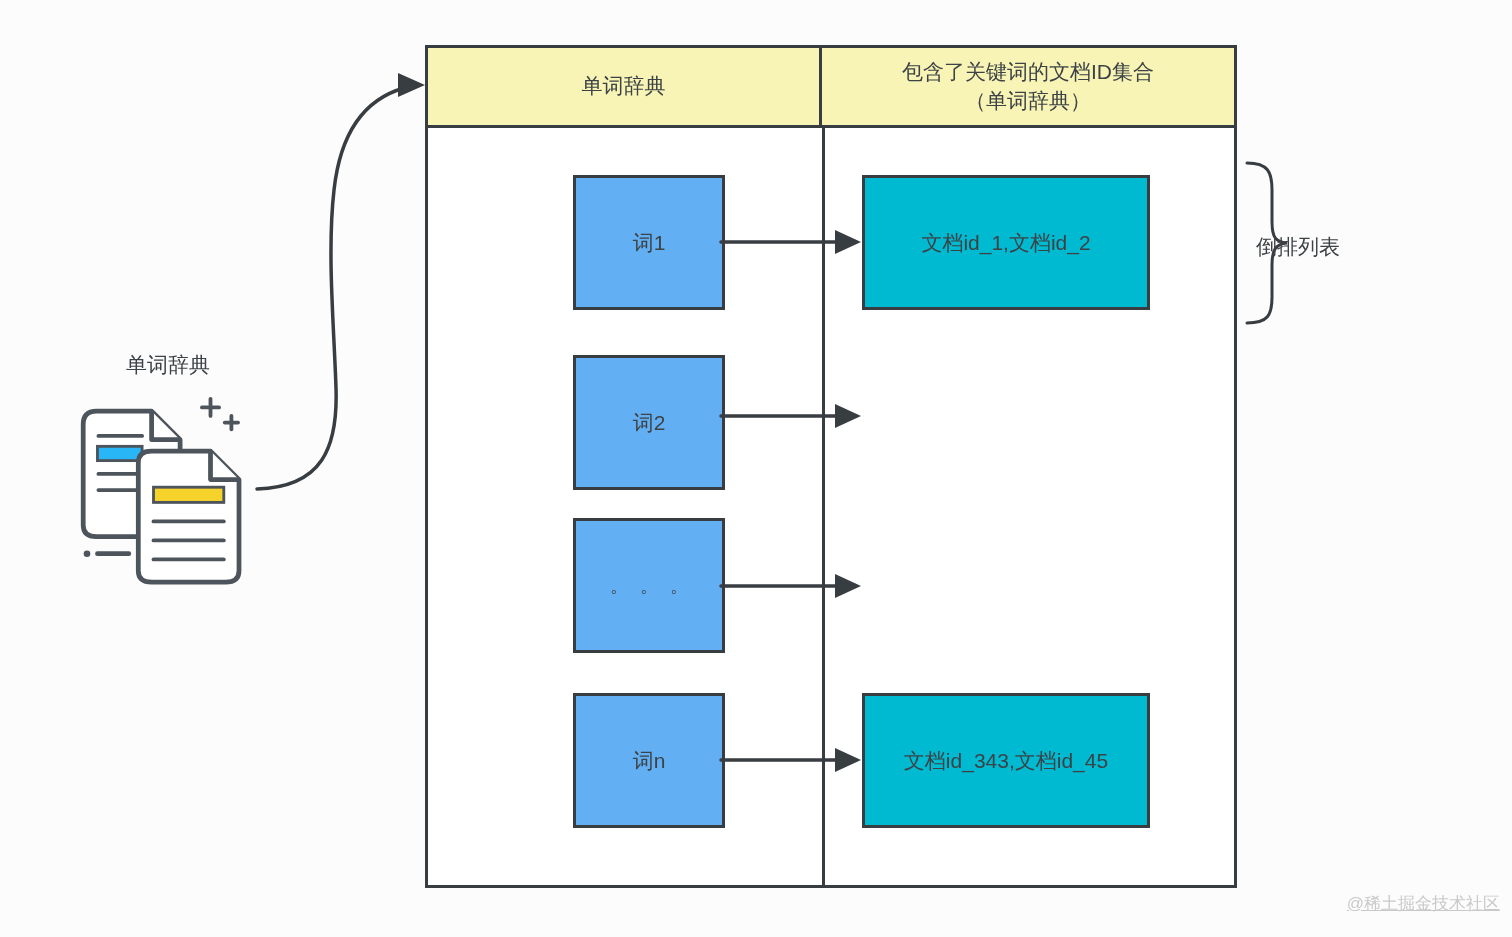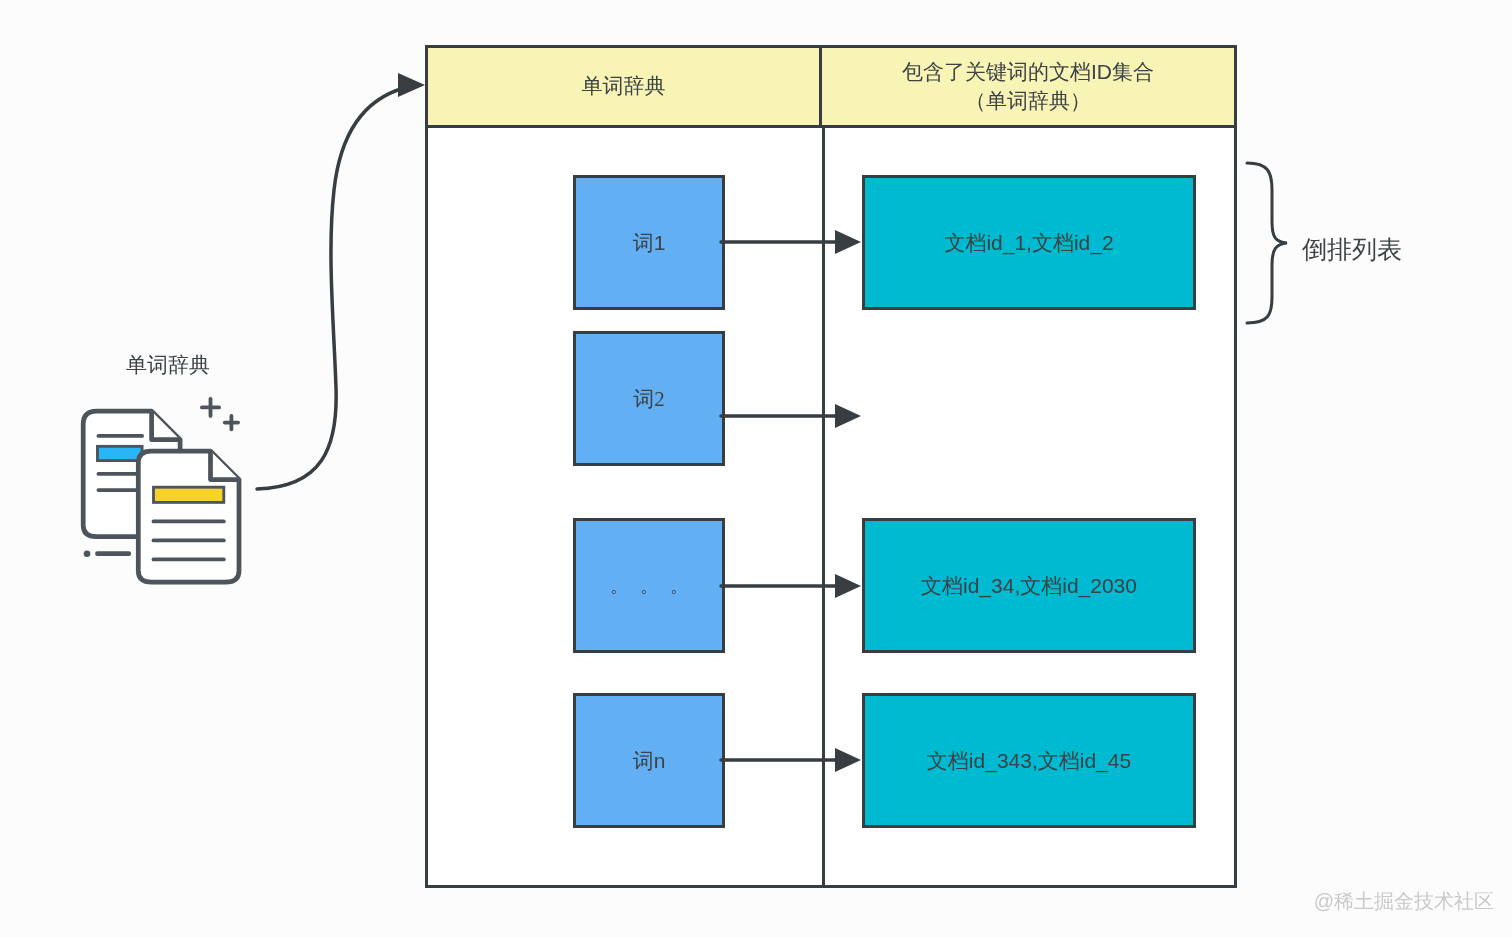--- a/index.html
+++ b/index.html
@@ -29,34 +29,34 @@
   .header-cell.left { width: 394px; border-right: 3px solid var(--border-dark); }
   .header-cell.right { flex: 1; justify-content: center; }
   .body-divider { position: absolute; left: 394px; top: 80px; bottom: 0; width: 3px; background: var(--border-dark); }
 
   
   .word-box, .posting-box {
     position: absolute; height: 135px; border: 3px solid var(--border-dark);
     display: flex; align-items: center; justify-content: center; font-size: 21px;
   }
   .word-box { left: 529px; width: 152px; background: var(--word-box-bg); margin-left: 44px; }
-  .posting-box { left: 862px; width: 334px; background: var(--posting-box-bg); }
-  .row-1 { top: 175px; } .row-2 { top: 331px; font-family: Liberation Serif, serif; } .row-3 { top: 518px; } .row-4 { top: 693px; text-align: right; }
+  .posting-box { left: 862px; width: 288px; background: var(--posting-box-bg); }
+  .row-1 { top: 175px; } .row-2 { top: 355px; } .row-3 { top: 518px; } .row-4 { top: 693px; text-align: right; }
   .word-box.dots { letter-spacing: 12px; font-size: 18px; padding-left: 12px; }
 
   
   .connectors { position: absolute; left: 0; top: 0; width: 1512px; height: 937px; pointer-events: none; }
   .connectors .stroke { fill: none; stroke: var(--border-dark); stroke-width: 3.5; stroke-linecap: round; }
   .connectors .head { fill: var(--border-dark); stroke: none; }
   .connectors .brace { fill: none; stroke: var(--border-dark); stroke-width: 3; stroke-linecap: round; }
 
   
   .dict-label { position: absolute; left: 104px; top: 351px; width: 128px; text-align: center; font-size: 21px; }
-  .brace-label { position: absolute; left: 1302px; top: 233px; font-size: 25px; }
-  .watermark { position: absolute; right: 18px; bottom: 22px; font-size: 20px; color: var(--watermark-gray); }
+  .brace-label { position: absolute; left: 1256px; top: 233px; font-size: 21px; }
+  .watermark { position: absolute; right: 12px; bottom: 22px; font-size: 17px; color: var(--watermark-gray); text-decoration: underline; }
 
   
   .doc-icon { position: absolute; left: 68px; top: 396px; width: 190px; height: 190px; }
   .doc-icon .outline { fill: #FFFFFF; stroke: var(--icon-stroke); stroke-width: 5; stroke-linejoin: round; }
   .doc-icon .fold { fill: #FFFFFF; stroke: var(--icon-stroke); stroke-width: 5; stroke-linejoin: round; }
   .doc-icon .rule { stroke: var(--icon-stroke); stroke-width: 4; stroke-linecap: round; }
   .doc-icon .band-blue { fill: var(--icon-blue); stroke: var(--icon-stroke); stroke-width: 3; }
   .doc-icon .band-yellow { fill: var(--icon-yellow); stroke: var(--icon-stroke); stroke-width: 3; }
   .doc-icon .plus { stroke: var(--icon-stroke); stroke-width: 4; stroke-linecap: round; }
   .doc-icon .dashdot-line { stroke: var(--icon-stroke); stroke-width: 5; stroke-linecap: round; }
@@ -110,21 +110,20 @@
     </div>
     <div class="body-divider"></div>
   </div>
 
   <div class="word-box row-1">词1</div>
   <div class="word-box row-2">词2</div>
   <div class="word-box row-3 dots">。。。</div>
   <div class="word-box row-4">词n</div>
 
   <div class="posting-box row-1">文档id_1,文档id_2</div>
-  <div class="posting-box row-3">文档id_34,文档id_2030</div>
   <div class="posting-box row-4">文档id_343,文档id_45</div>
 
   <svg class="connectors" viewBox="0 0 1512 937" aria-hidden="true">
     <g>
       <path class="stroke" d="M 257 489 C 322 487 338 448 336 388 C 334 326 327 252 334 190 C 340 136 362 100 404 88"></path>
       <polygon class="head" points="425,85 398,73 398,97"></polygon>
     </g>
     <g>
       <line class="stroke" x1="721" y1="242" x2="838" y2="242"></line>
       <polygon class="head" points="861,242 835,230 835,254"></polygon>

